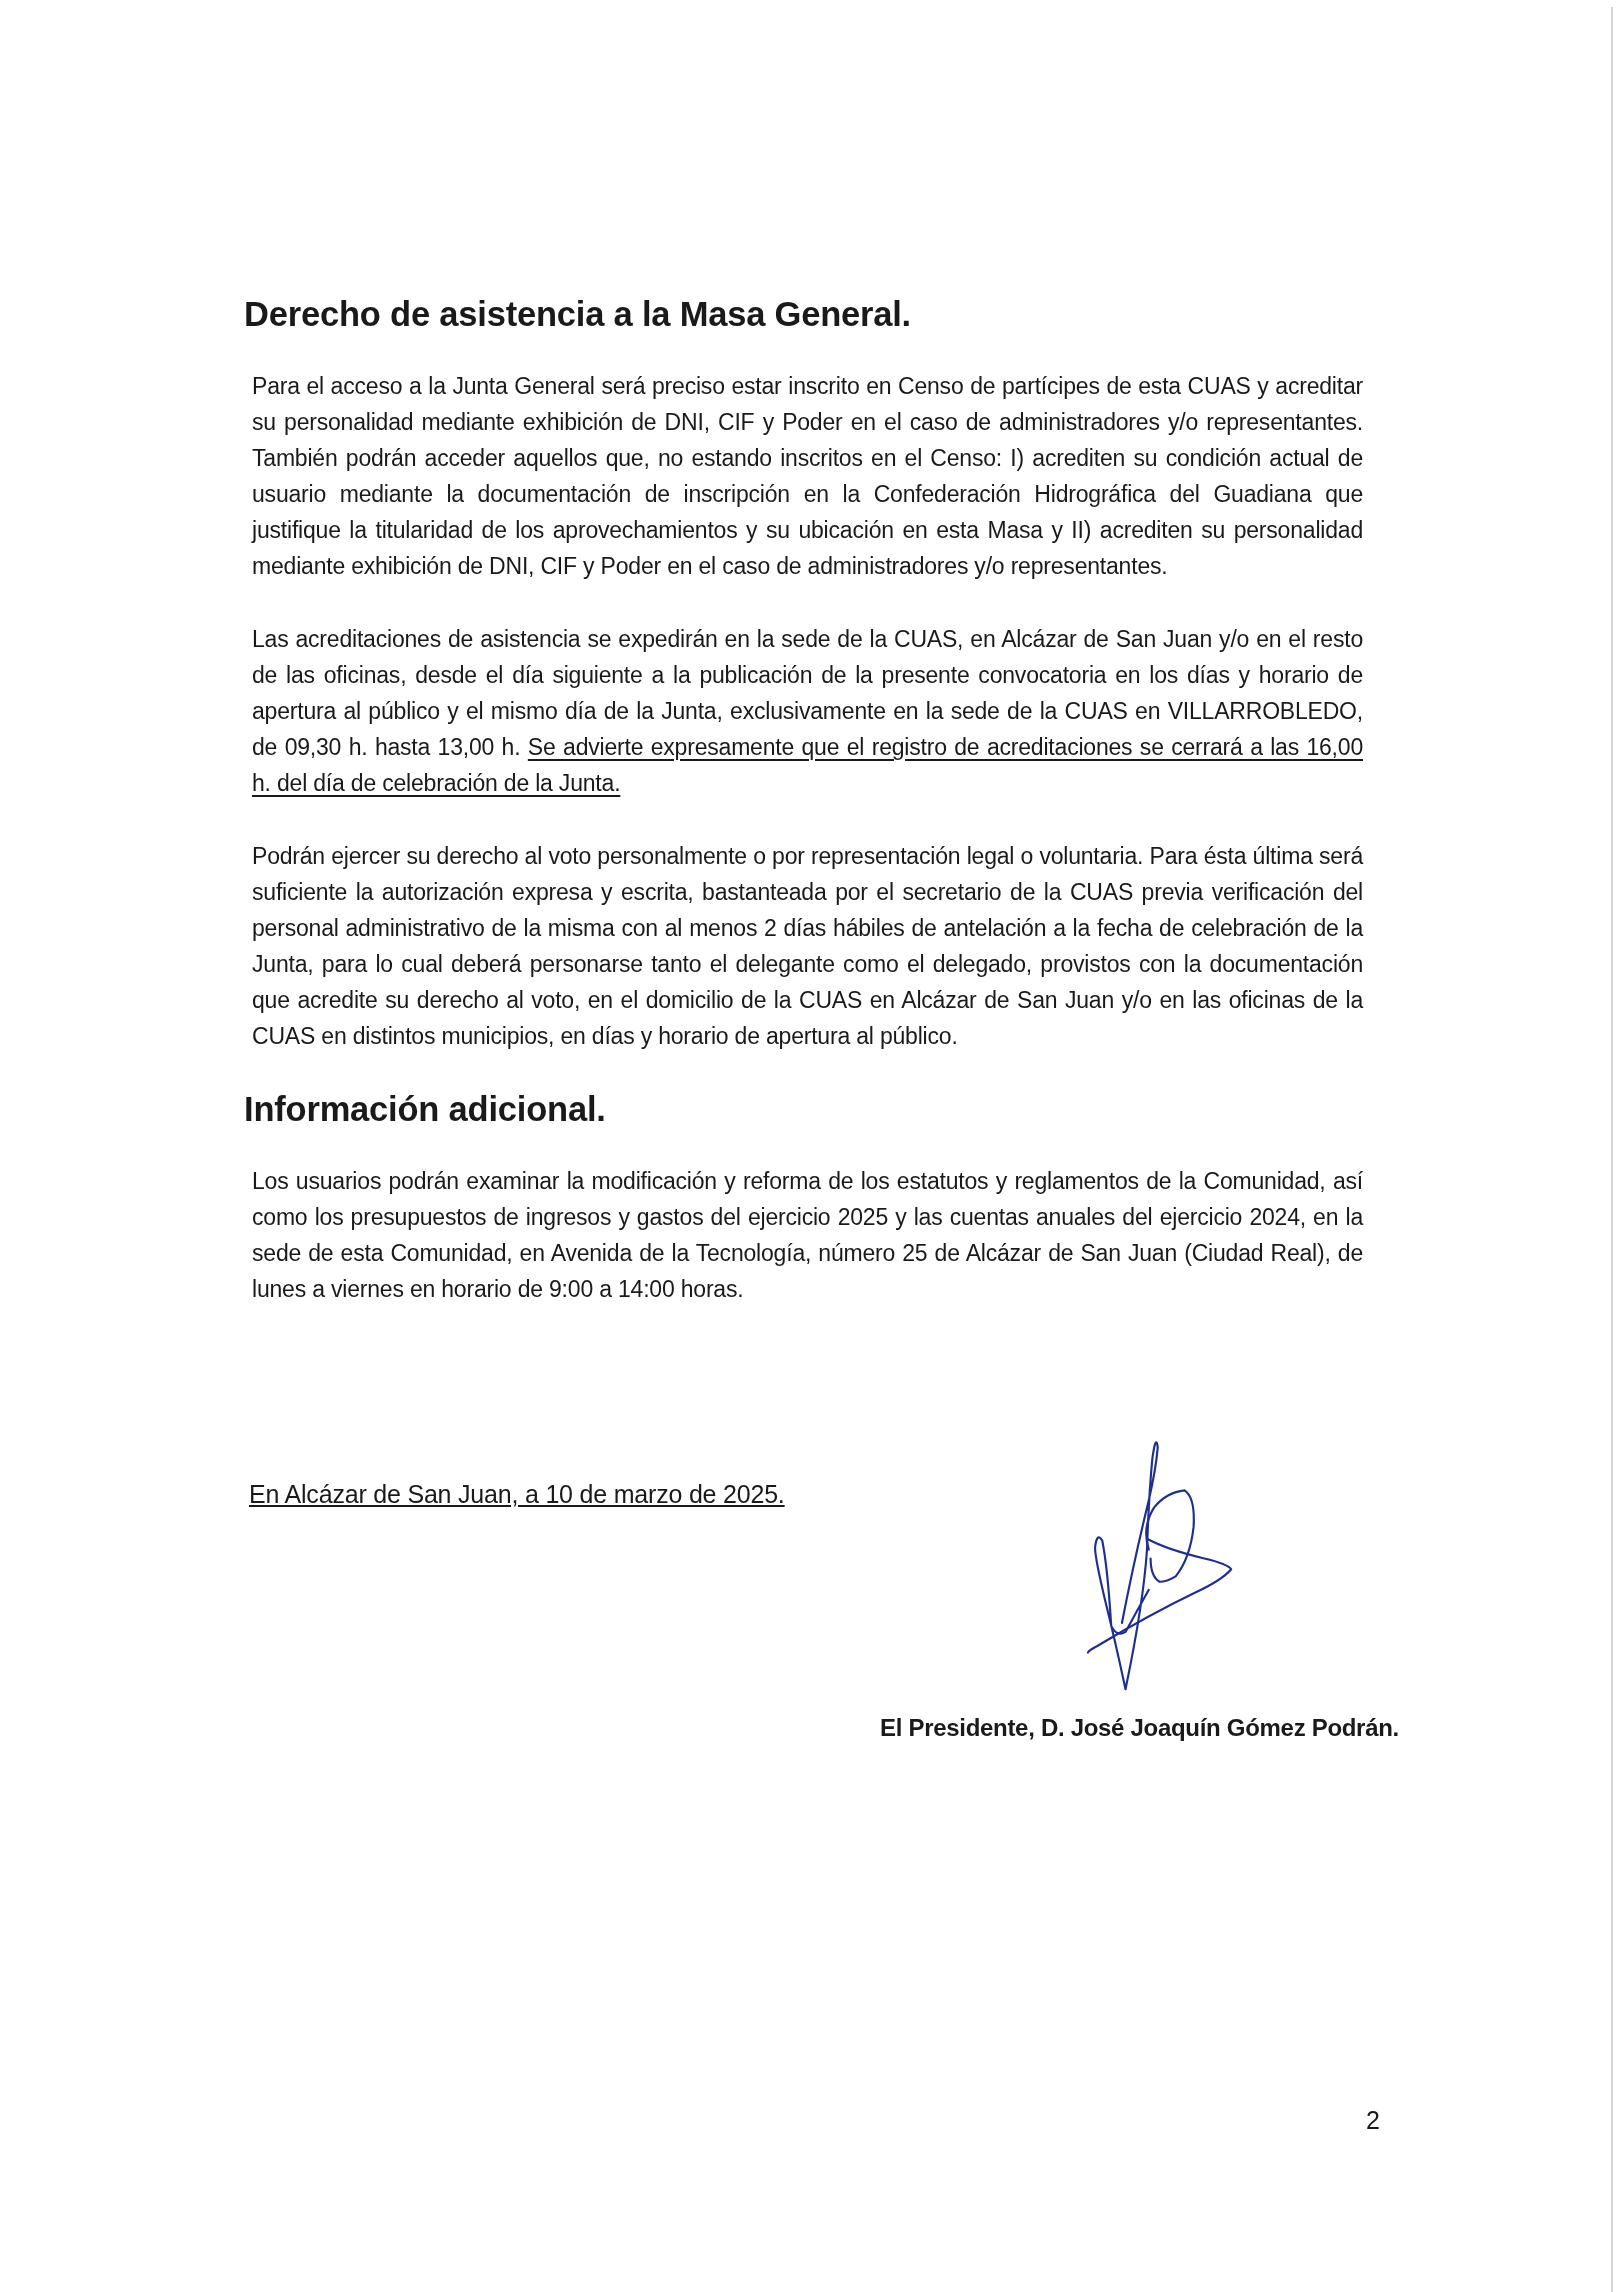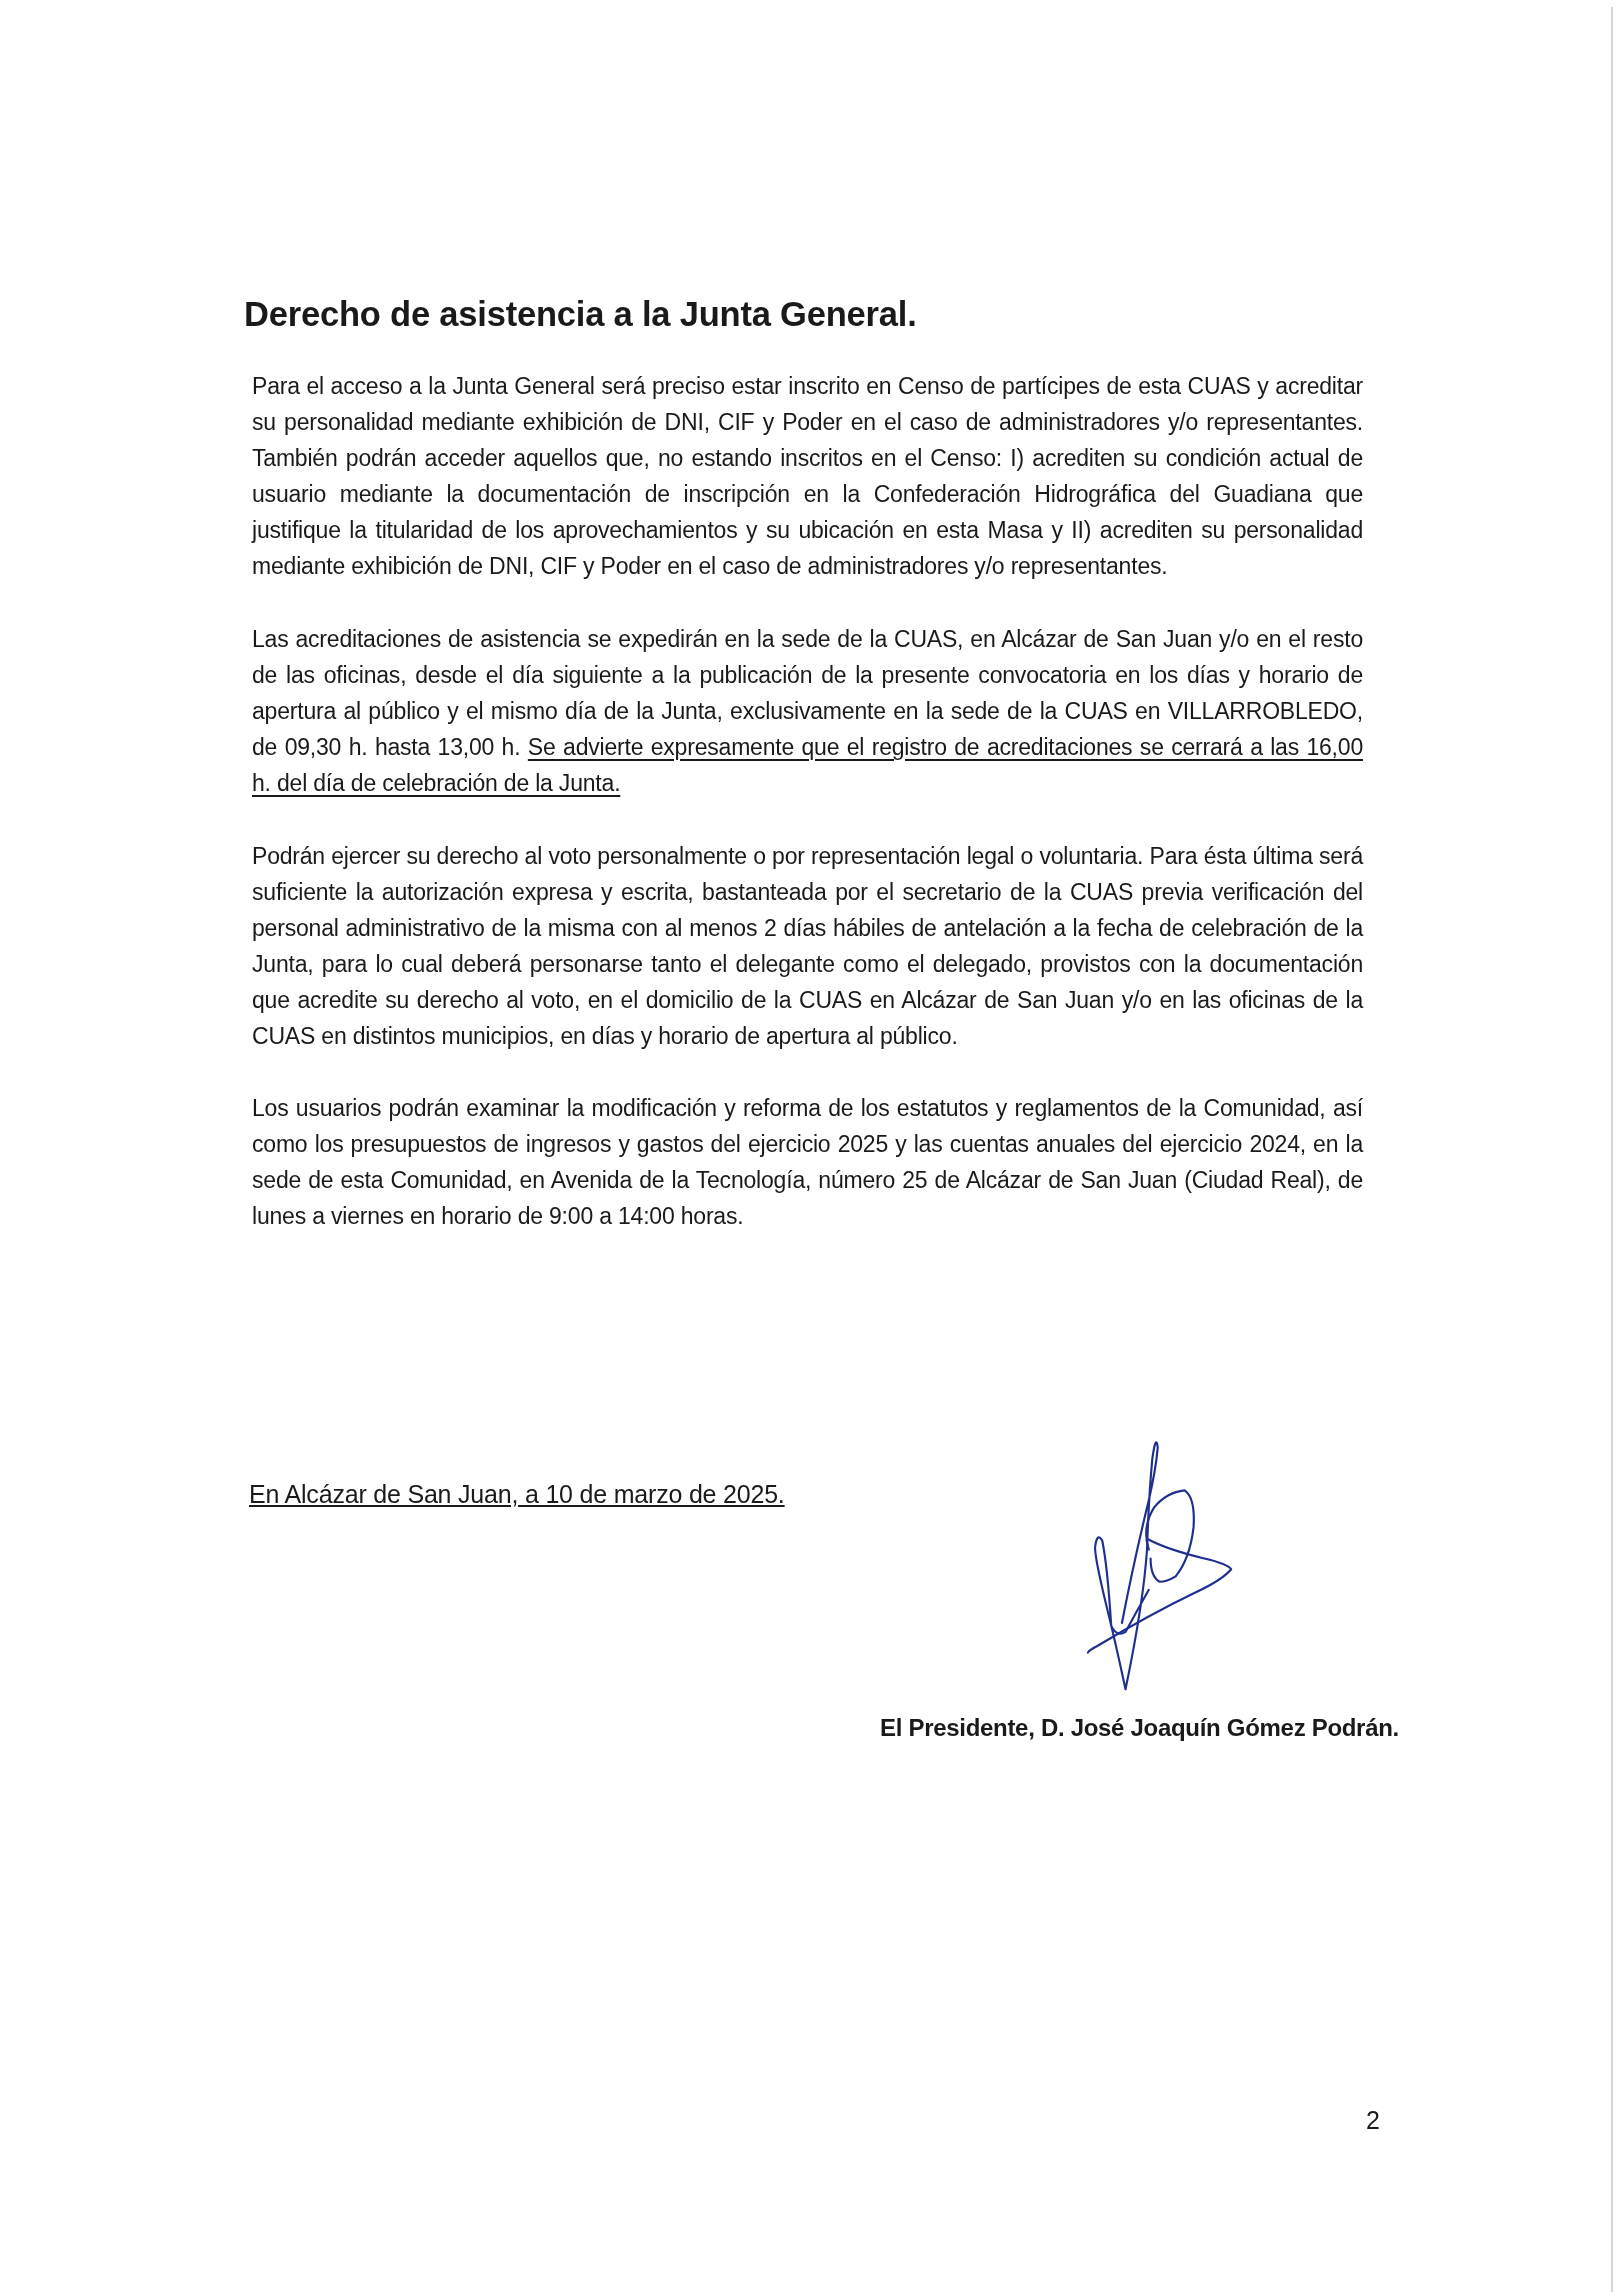--- a/index.html
+++ b/index.html
@@ -79,28 +79,29 @@
       top: 2106px;
       font-size: 25px;
     }
   </style>
 </head>
 <body>
 
 <div class="page-edge"></div>
 
 <main class="content">
-  <h2 class="heading">Derecho de asistencia a la Junta General.</h2>
+  <h2 class="heading">Derecho de asistencia a la Masa General.</h2>
 
   <p class="para gap-after-heading">Para el acceso a la Junta General será preciso estar inscrito en Censo de partícipes de esta CUAS y acreditar su personalidad mediante exhibición de DNI, CIF y Poder en el caso de administradores y/o representantes. También podrán acceder aquellos que, no estando inscritos en el Censo: I) acrediten su condición actual de usuario mediante la documentación de inscripción en la Confederación Hidrográfica del Guadiana que justifique la titularidad de los aprovechamientos y su ubicación en esta Masa y II) acrediten su personalidad mediante exhibición de DNI, CIF y Poder en el caso de administradores y/o representantes.</p>
 
   <p class="para gap-para"><span>Las acreditaciones de asistencia se expedirán en la sede de la CUAS, en Alcázar de San Juan y/o en el resto de las oficinas, desde el día siguiente a la publicación de la presente convocatoria en los días y horario de apertura al público y el mismo día de la Junta, exclusivamente en la sede de la CUAS en VILLARROBLEDO, de 09,30 h. hasta 13,00 h. </span><span class="underlined">Se advierte expresamente que el registro de acreditaciones se cerrará a las 16,00 h. del día de celebración de la Junta.</span></p>
 
   <p class="para gap-para">Podrán ejercer su derecho al voto personalmente o por representación legal o voluntaria. Para ésta última será suficiente la autorización expresa y escrita, bastanteada por el secretario de la CUAS previa verificación del personal administrativo de la misma con al menos 2 días hábiles de antelación a la fecha de celebración de la Junta, para lo cual deberá personarse tanto el delegante como el delegado, provistos con la documentación que acredite su derecho al voto, en el domicilio de la CUAS en Alcázar de San Juan y/o en las oficinas de la CUAS en distintos municipios, en días y horario de apertura al público.</p>
 
+  <h2 class="heading gap-para">Información adicional.</h2>
 
   <p class="para gap-after-heading">Los usuarios podrán examinar la modificación y reforma de los estatutos y reglamentos de la Comunidad, así como los presupuestos de ingresos y gastos del ejercicio 2025 y las cuentas anuales del ejercicio 2024, en la sede de esta Comunidad, en Avenida de la Tecnología, número 25 de Alcázar de San Juan (Ciudad Real), de lunes a viernes en horario de 9:00 a 14:00 horas.</p>
 </main>
 
 <div class="date-line">En Alcázar de San Juan, a 10 de marzo de 2025.</div>
 
 <svg class="signature" viewBox="0 0 220 310">
   <g id="sig-strokes" fill="none" stroke-width="2.4" stroke-linecap="round" stroke-linejoin="round" stroke="#1f2f8f">
 
     <path d="M 58 232 Q 72 160 88 95 Q 96 60 98 36 Q 96 20 92 48 Q 88 90 86 150 Q 82 210 62 306 Q 50 250 40 210 Q 28 160 28 148 Q 30 130 36 140 Q 42 170 46 235 Q 52 248 62 242 Q 74 220 88 195"></path>

